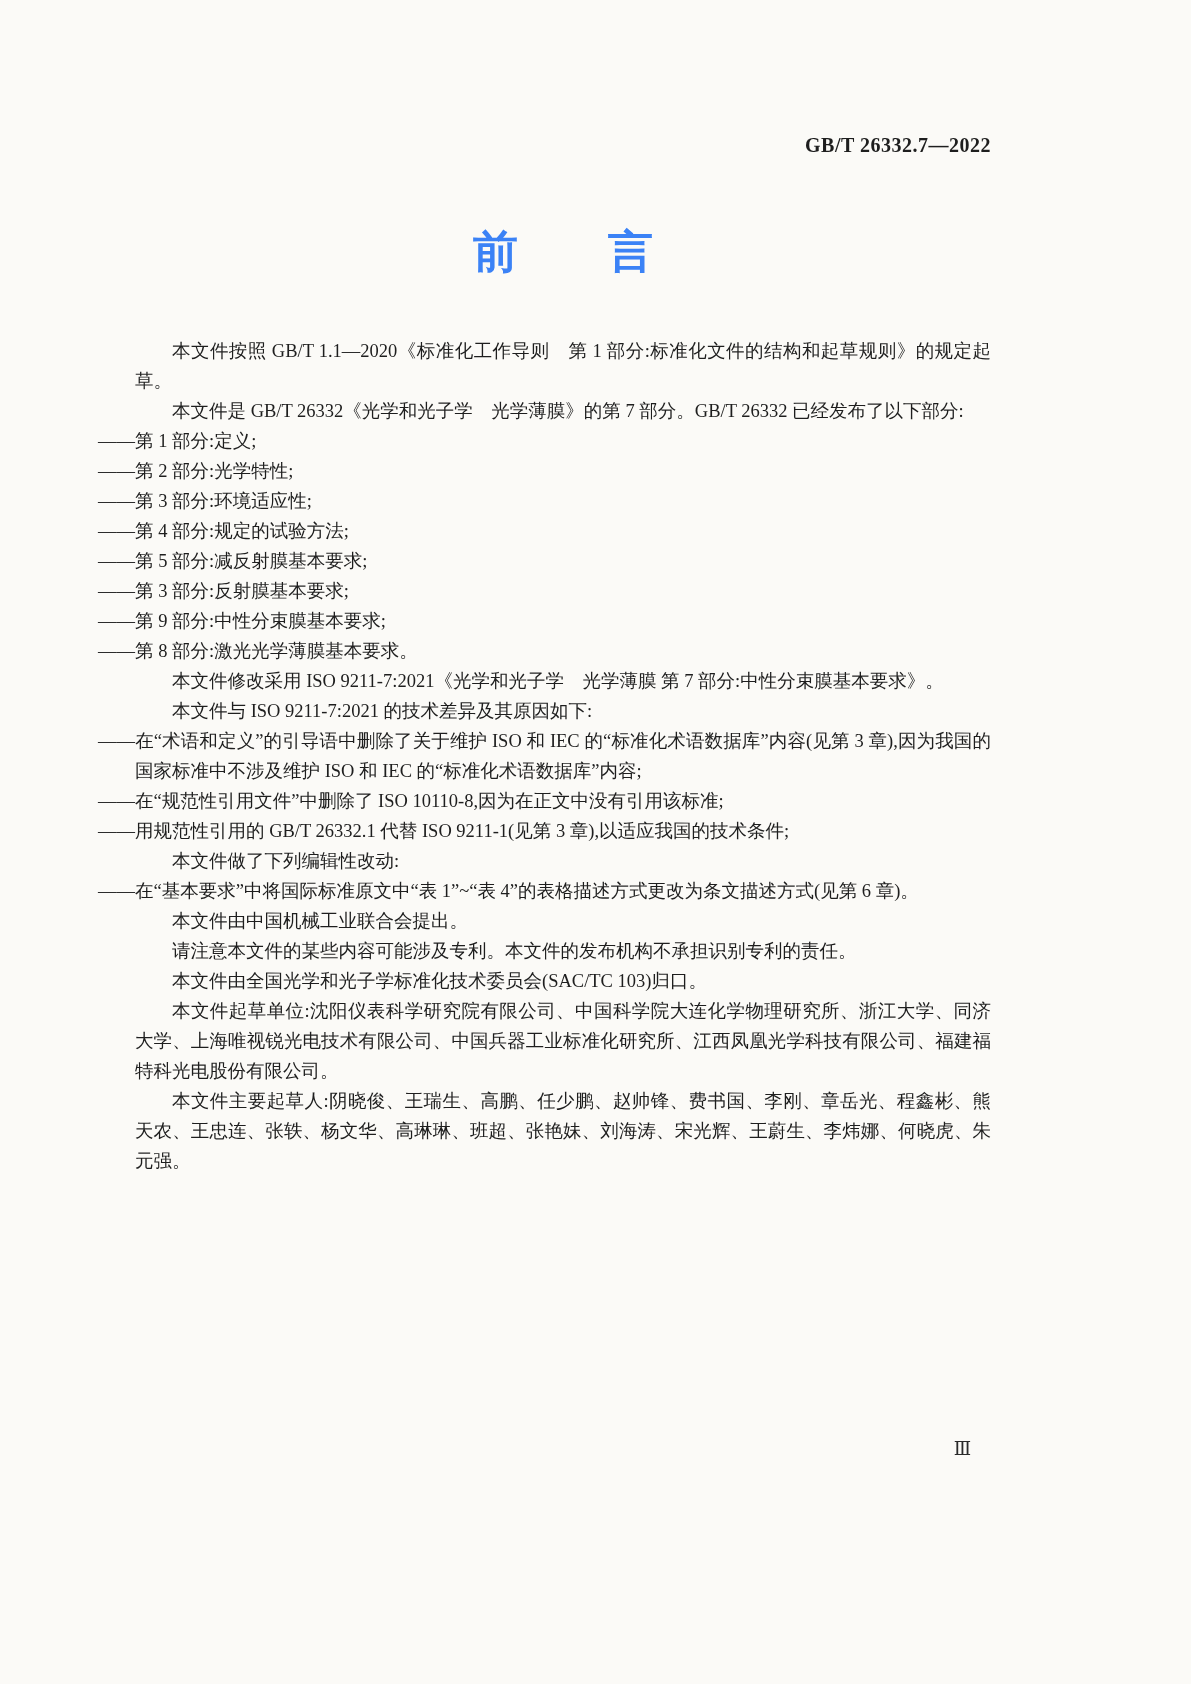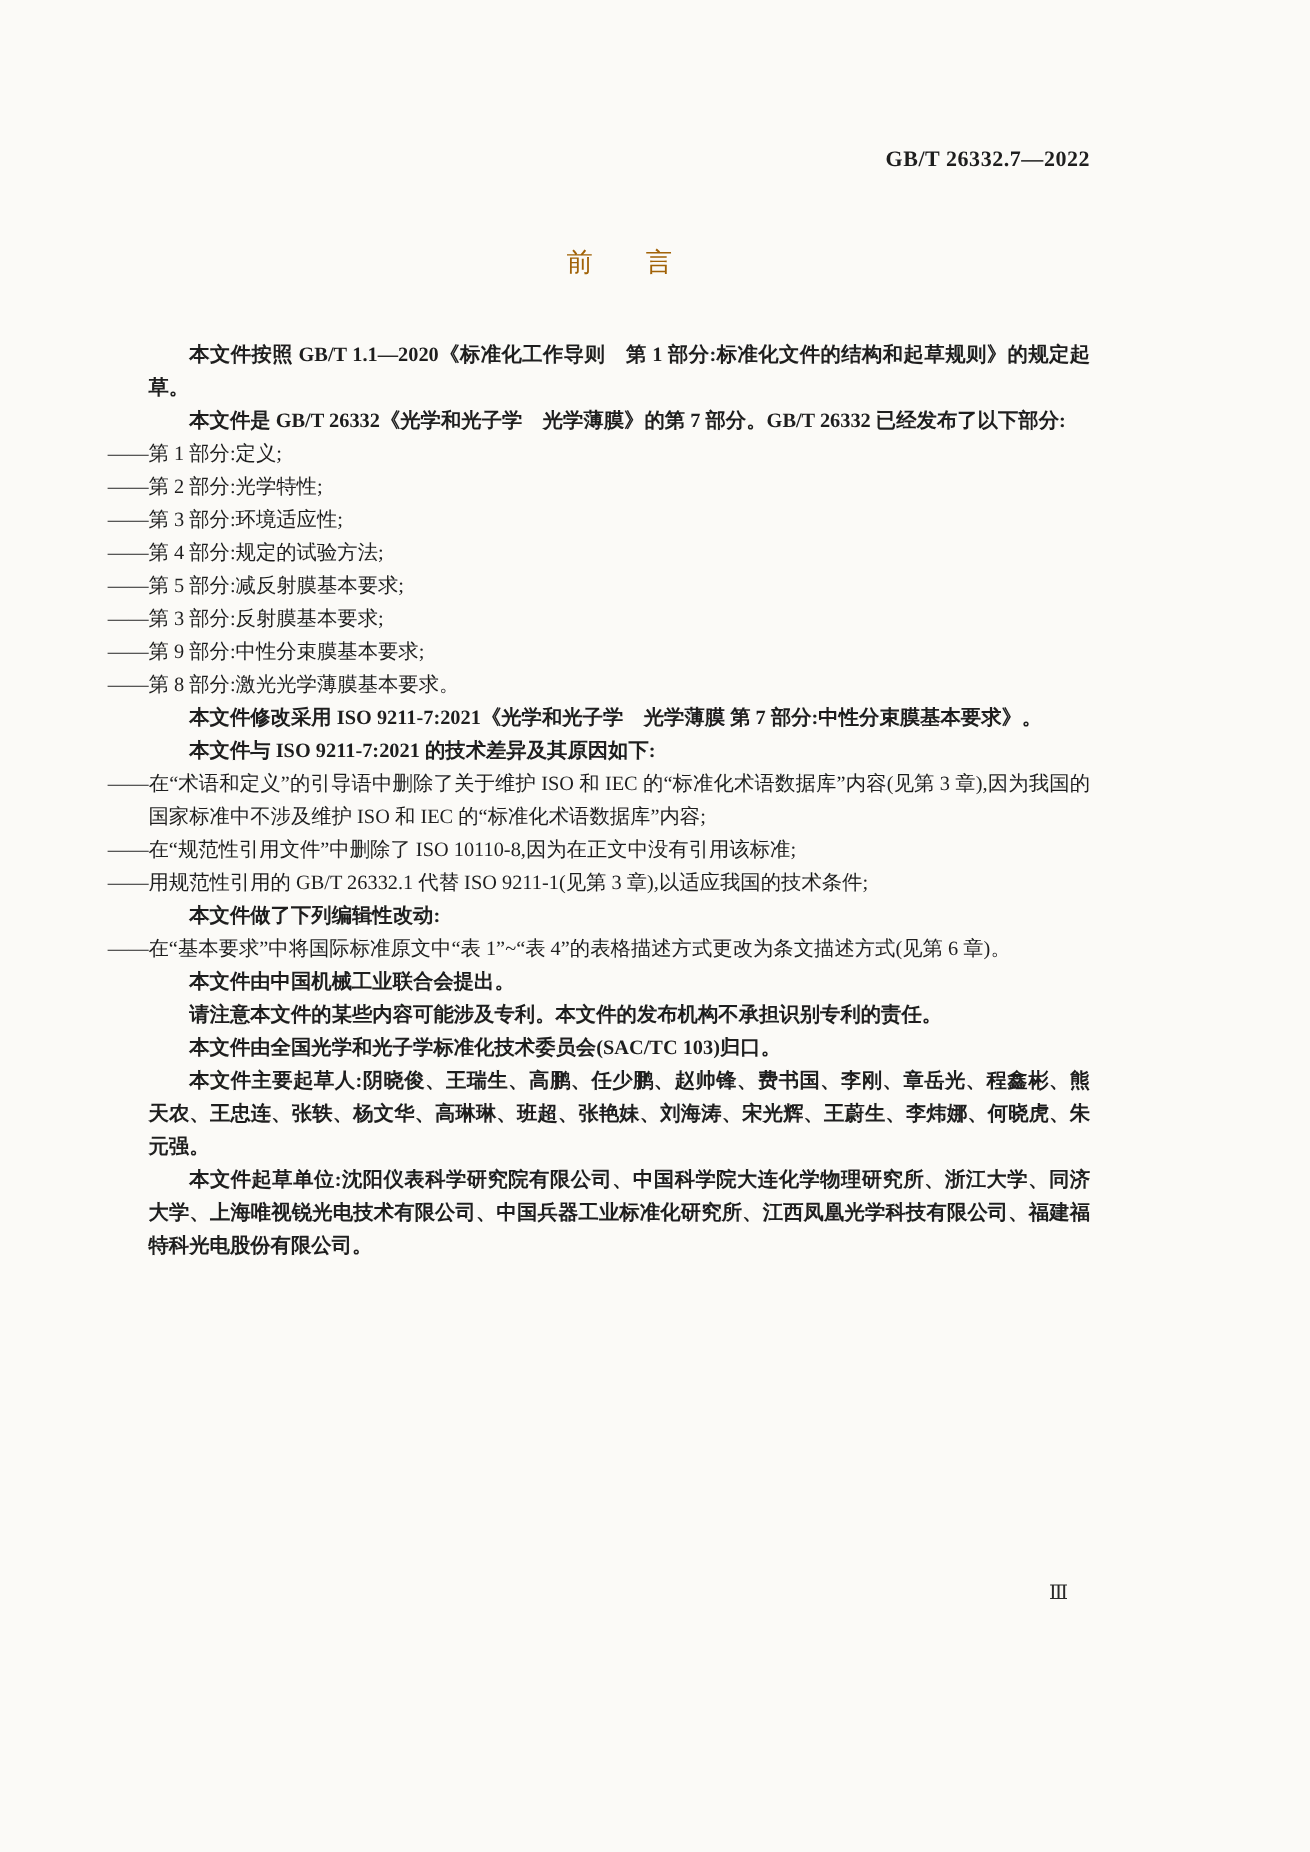--- a/index.html
+++ b/index.html
@@ -30,38 +30,37 @@
   }
   .content {
     position: absolute;
     left: 135px;
     top: 0;
     width: 856px;
   }
   .fore-title {
     margin: 222px 0 0 0;
     text-align: center;
-    font-size: 24px;
-    font-weight: 400;
+    font-size: 45px;
+    font-weight: 700;
     font-family: "DejaVu Sans", "Liberation Sans", sans-serif;
-    color: #a16207;
+    color: #3b82f6;
   }
   .body-text {
     margin-top: 54px;
     font-size: 18.5px;
     line-height: 30px;
     text-align: justify;
   }
   .body-text p {
     margin: 0;
     padding: 0;
   }
   .p-indent {
     text-indent: 2em;
-    font-weight: bold;
   }
   .p-dash {
     margin-left: 4em;
     text-indent: -2em;
     font-family: Liberation Serif, serif;
   }
   .page-number {
     position: absolute;
     top: 1438px;
     left: 135px;
@@ -96,21 +95,21 @@
       <p class="p-indent">本文件修改采用 ISO 9211-7:2021《光学和光子学　光学薄膜 第 7 部分:中性分束膜基本要求》。</p>
       <p class="p-indent">本文件与 ISO 9211-7:2021 的技术差异及其原因如下:</p>
       <p class="p-dash">——在“术语和定义”的引导语中删除了关于维护 ISO 和 IEC 的“标准化术语数据库”内容(见第 3 章),因为我国的国家标准中不涉及维护 ISO 和 IEC 的“标准化术语数据库”内容;</p>
       <p class="p-dash">——在“规范性引用文件”中删除了 ISO 10110-8,因为在正文中没有引用该标准;</p>
       <p class="p-dash">——用规范性引用的 GB/T 26332.1 代替 ISO 9211-1(见第 3 章),以适应我国的技术条件;</p>
       <p class="p-indent">本文件做了下列编辑性改动:</p>
       <p class="p-dash">——在“基本要求”中将国际标准原文中“表 1”~“表 4”的表格描述方式更改为条文描述方式(见第 6 章)。</p>
       <p class="p-indent">本文件由中国机械工业联合会提出。</p>
       <p class="p-indent">请注意本文件的某些内容可能涉及专利。本文件的发布机构不承担识别专利的责任。</p>
       <p class="p-indent">本文件由全国光学和光子学标准化技术委员会(SAC/TC 103)归口。</p>
+      <p class="p-indent">本文件起草单位:沈阳仪表科学研究院有限公司、中国科学院大连化学物理研究所、浙江大学、同济大学、上海唯视锐光电技术有限公司、中国兵器工业标准化研究所、江西凤凰光学科技有限公司、福建福特科光电股份有限公司。</p>
       <p class="p-indent">本文件主要起草人:阴晓俊、王瑞生、高鹏、任少鹏、赵帅锋、费书国、李刚、章岳光、程鑫彬、熊天农、王忠连、张轶、杨文华、高琳琳、班超、张艳妹、刘海涛、宋光辉、王蔚生、李炜娜、何晓虎、朱元强。</p>
-      <p class="p-indent">本文件起草单位:沈阳仪表科学研究院有限公司、中国科学院大连化学物理研究所、浙江大学、同济大学、上海唯视锐光电技术有限公司、中国兵器工业标准化研究所、江西凤凰光学科技有限公司、福建福特科光电股份有限公司。</p>
     </div>
 
   </div>
 
   <div class="page-number">Ⅲ</div>
 
 </div>
 
 </body></html>

